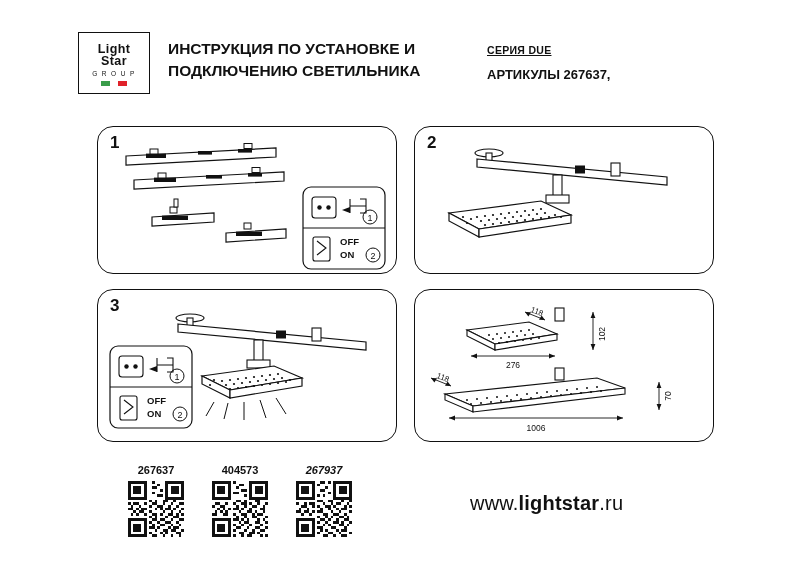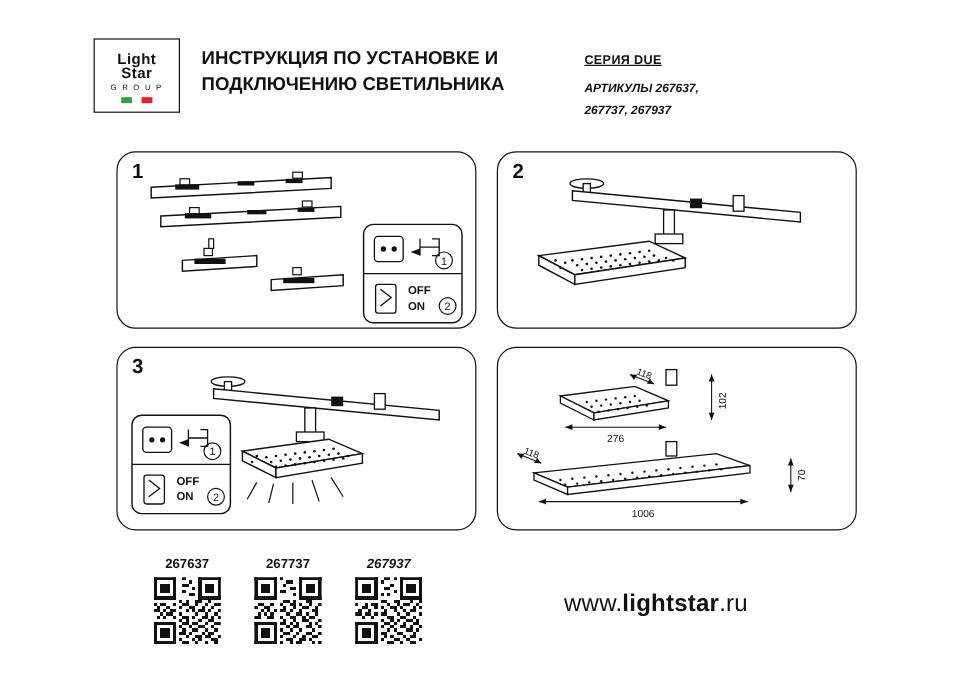--- a/index.html
+++ b/index.html
@@ -72,25 +72,24 @@
     font-size: 10.5px;
     font-weight: bold;
     letter-spacing: 0.3px;
     color: #111;
     text-decoration: underline;
   }
   #articles {
     position: absolute;
     left: 487px; top: 66px;
     width: 260px;
-    font-size: 10px;
+    font-size: 13px;
     font-weight: bold;
     line-height: 18px;
     color: #111;
-    font-style: italic;
   }
 
   
   .panel {
     position: absolute;
     border: 1.3px solid #111;
     border-radius: 16px;
     box-sizing: border-box;
     background: #fff;
   }
@@ -149,21 +148,20 @@
         <i style="background:#3a9d4a"></i>
           <i style="background:#ffffff"></i>
           <i style="background:#e0222a"></i>
       </div>
     </div>
 
     <div id="series-title">СЕРИЯ DUE</div>
 
     <div id="articles">
       <div>АРТИКУЛЫ 267637,</div>
-      <div>267737, 267937</div>
     </div>
   </div>
 
   <div class="panel" id="panel-1">
     <div class="step-num" style="left:12px; top:6px;">1</div>
 
     <svg width="300" height="148" viewBox="0 0 300 148">
 
       <g stroke="#111" stroke-width="1.2" fill="#fff">
         <polygon points="28,29 178,21 178,30 28,38"></polygon>
@@ -598,21 +596,21 @@
           <rect x="18" y="19" width="2" height="1"></rect>
         <rect x="9" y="20" width="2" height="1"></rect>
           <rect x="13" y="20" width="1" height="1"></rect>
         <rect x="16" y="20" width="1" height="1"></rect>
           <rect x="19" y="20" width="1" height="1"></rect>
       </g>
     </svg>
   </div>
 
   <div class="qr-block" style="left:212px; top:464px;">
-    <div class="qr-label">267737</div>
+    <div class="qr-label">404573</div>
     <svg class="qr-img" viewBox="0 0 21 21" shape-rendering="crispEdges">
       <rect width="21" height="21" fill="#fff"></rect>
       <g fill="#111">
         <rect x="0" y="0" width="7" height="1"></rect>
           <rect x="0" y="6" width="7" height="1"></rect>
         <rect x="0" y="0" width="1" height="7"></rect>
           <rect x="6" y="0" width="1" height="7"></rect>
         <rect x="2" y="2" width="3" height="3"></rect>
         <rect x="14" y="0" width="7" height="1"></rect>
           <rect x="14" y="6" width="7" height="1"></rect>

